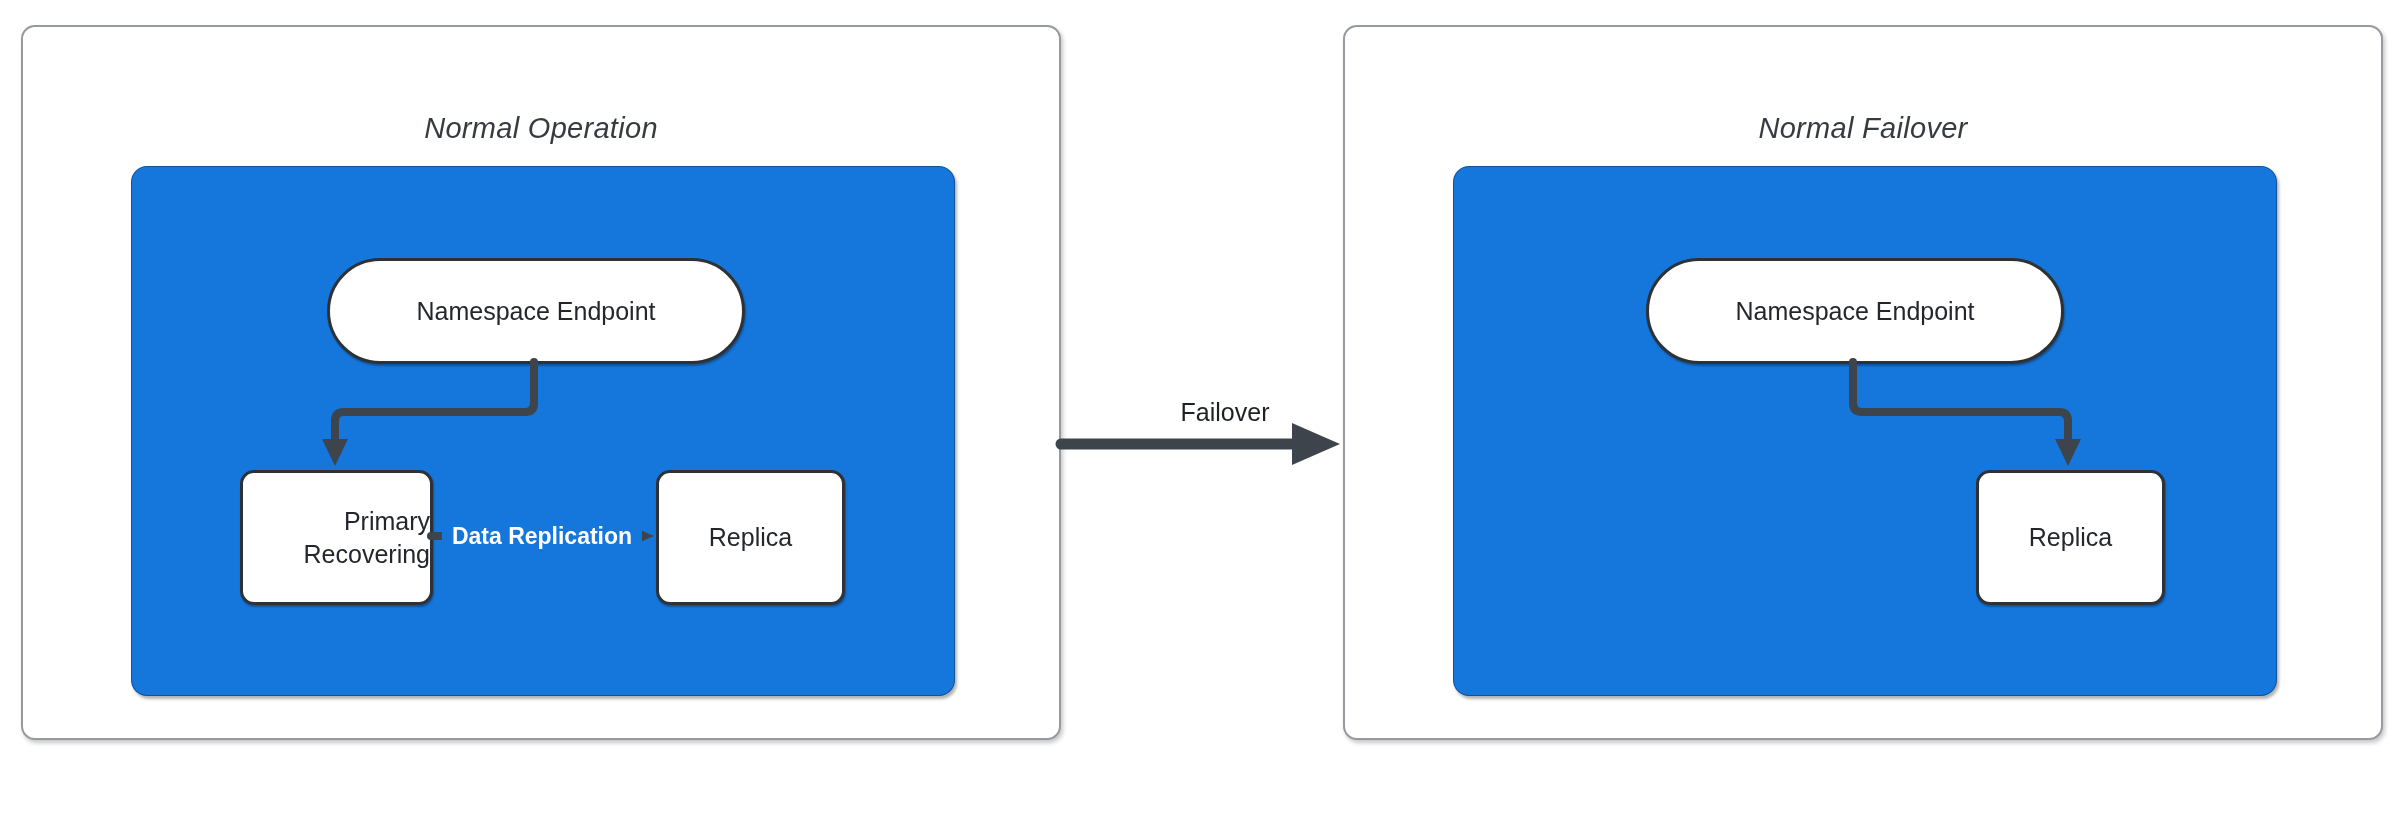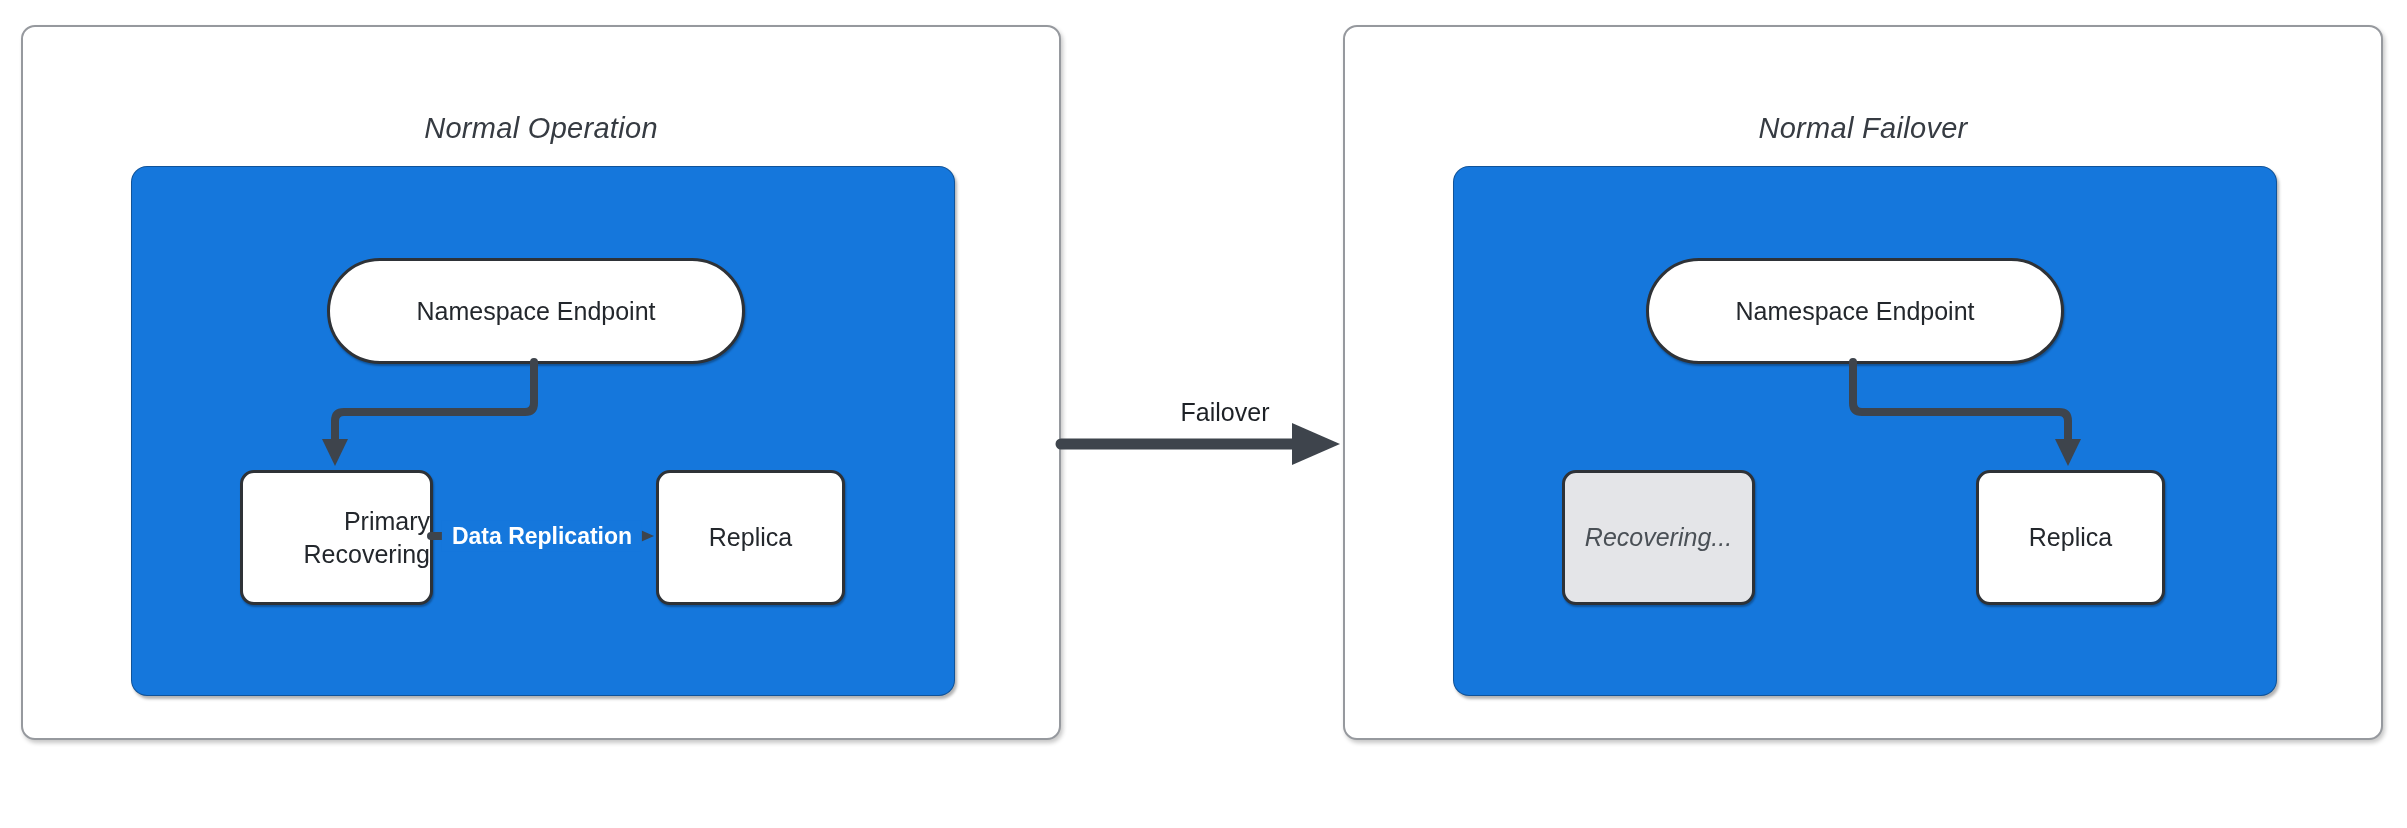--- a/index.html
+++ b/index.html
@@ -70,21 +70,20 @@
     <div class="blue-box"></div>
     <div class="node pill">Namespace Endpoint</div>
     <div class="node rect pos-left">Primary Recovering</div>
     <div class="node rect pos-right">Replica</div>
   </section>
 
   <section class="panel right">
     <div class="panel-title">Normal Failover</div>
     <div class="blue-box"></div>
     <div class="node pill r">Namespace Endpoint</div>
-    <div class="node rect pos-left recovering">Recovering...</div>
     <div class="node rect pos-right2">Replica</div>
   </section>
 
   <svg class="edges" width="2407" height="828" viewBox="0 0 2407 828">
 
     <g>
       <path class="edge-line w8" d="M534 362 L534 403 Q534 412 525 412 L344 412 Q335 412 335 421 L335 442"></path>
       <polygon class="arrowhead" points="322,439 348,439 335,466"></polygon>
     </g>
 

